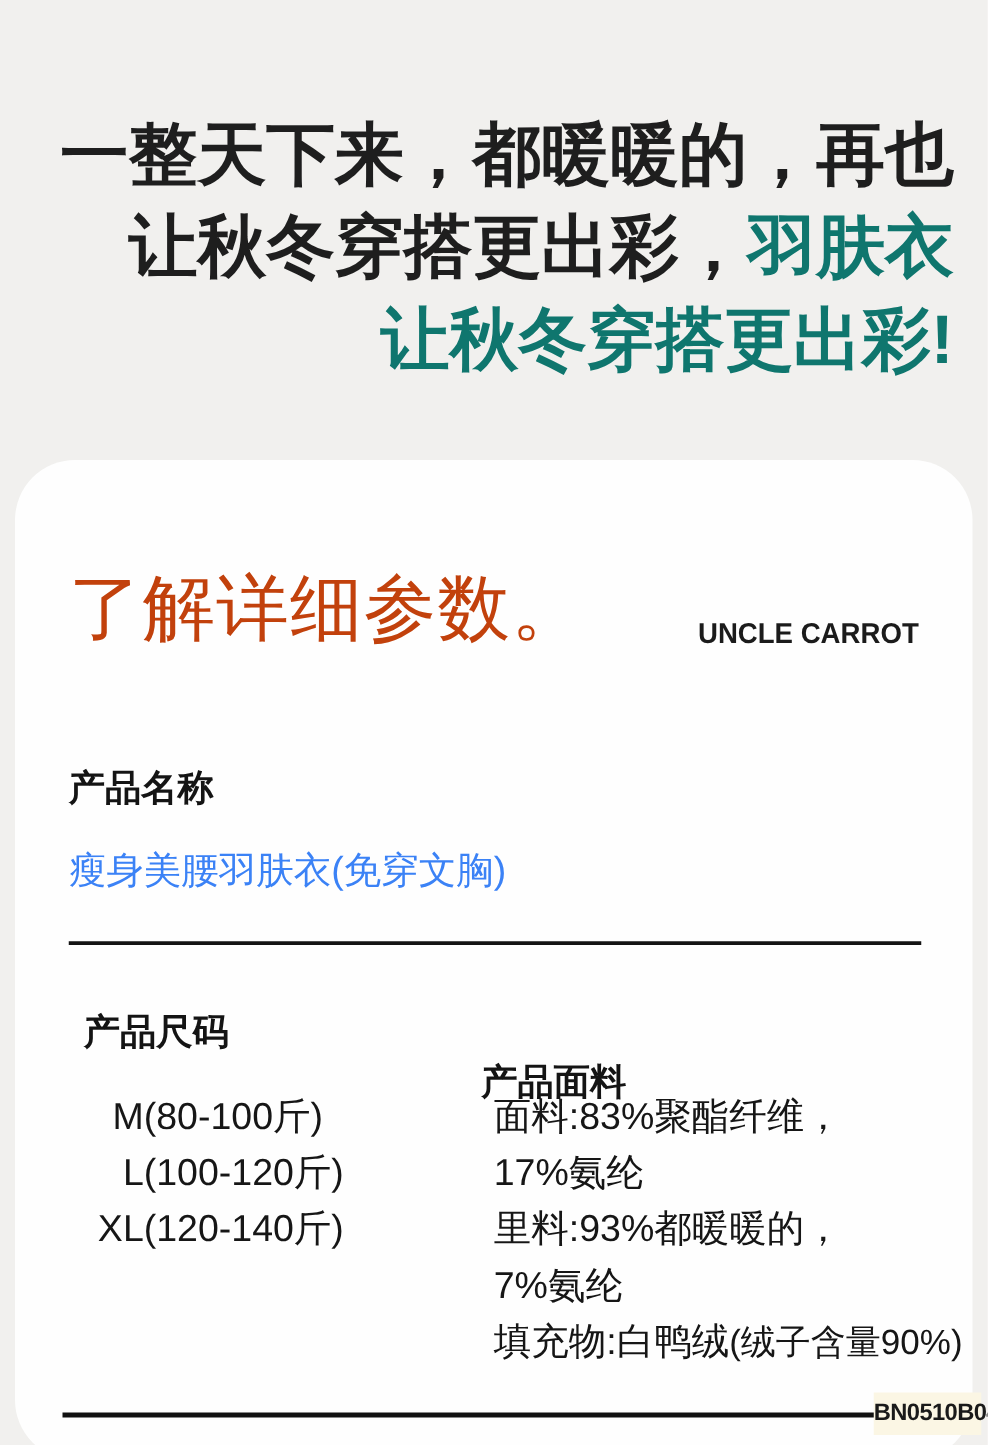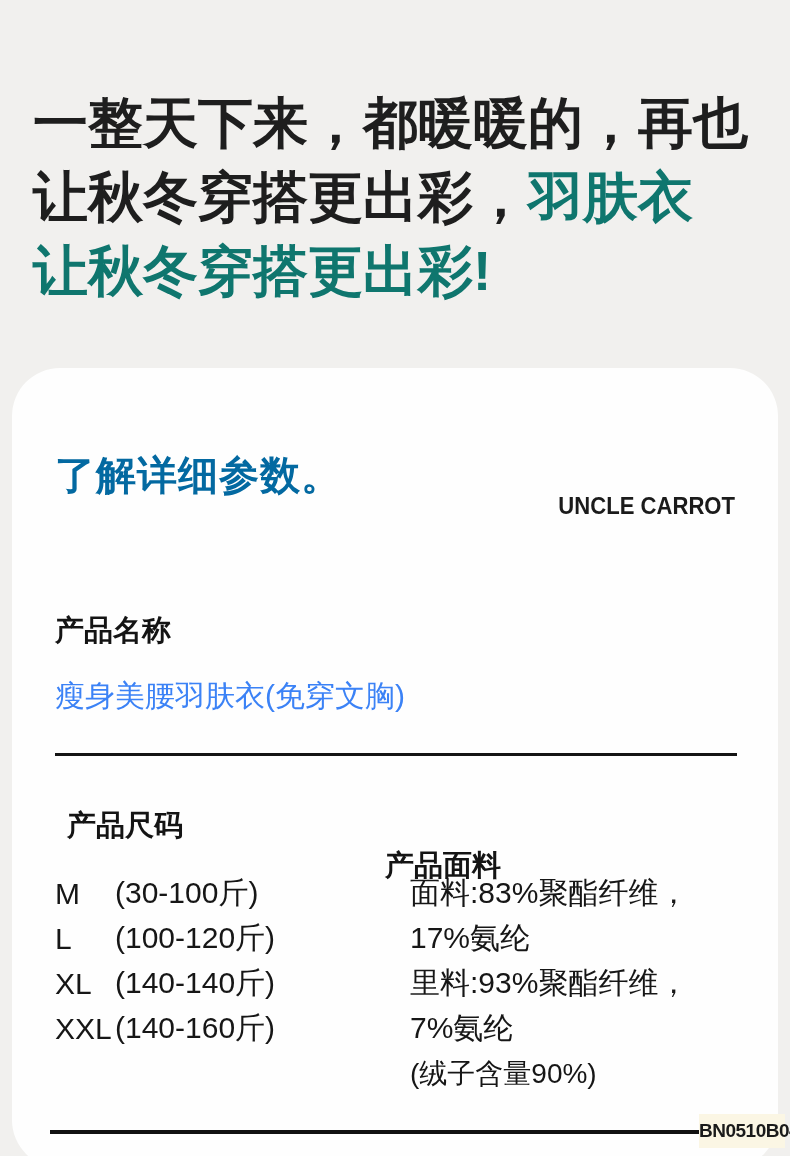--- a/index.html
+++ b/index.html
@@ -3,39 +3,39 @@
 <meta charset="utf-8">
 <style>
   * { margin: 0; padding: 0; box-sizing: border-box; }
   html, body {
     width: 790px; height: 1156px;
     font-family: "Liberation Sans", "DejaVu Sans", sans-serif;
     background: #F1F0EE;
     overflow: hidden;
     position: relative;
   }
-  .page { position: absolute; inset: 0; width: 636px; height: 1156px; background: #F1F0EE; }
+  .page { position: absolute; inset: 0; width: 636px; height: 1156px; background: #F1F0EE; text-align: right; }
 
   
   .hero {
     position: absolute; left: 33px; top: 86px; width: 730px;
     font-size: 55px; font-weight: 800; line-height: 74px;
     color: #1E1E1E; letter-spacing: 0px;
   }
   .hero .accent { color: #0f766e; }
 
   
   .card {
     position: absolute; left: 12px; top: 368px; width: 766px; height: 800px;
     background: #FEFEFE; border-radius: 48px;
   }
 
   .card-title {
     position: absolute; left: 43px; top: 80px;
-    font-size: 40px; font-weight: 700; color: #0369a1; letter-spacing: 1px;
+    font-size: 58px; font-weight: 400; color: #c2410c; letter-spacing: 1px;
   }
   .brand {
     position: absolute; right: 43px; top: 125px;
     font-size: 23px; font-weight: 800; color: #1B1B1B;
     letter-spacing: 0px; transform: scaleX(0.96); transform-origin: right center;
     white-space: nowrap;
   }
 
   .section-label {
     position: absolute; font-size: 29px; font-weight: 800; color: #141414; font-family: Liberation Serif, serif;
@@ -56,21 +56,21 @@
   .size-list { position: absolute; left: 43px; top: 503px; width: 320px; }
   .size-row {
     display: flex; height: 45px; align-items: center;
     font-size: 30px; font-weight: 400; color: #161616;
   }
   .size-row .sz { width: 60px; }
 
   .fabric-list { position: absolute; left: 383px; top: 503px; width: 360px; }
   .fabric-row {
     height: 45px; display: flex; align-items: center;
-    font-size: 30px; font-weight: 400; color: #161616; white-space: nowrap; margin-left: 15px;
+    font-size: 30px; font-weight: 400; color: #161616; white-space: nowrap;
   }
   .fabric-row .note { font-size: 28px; }
 
   .footer-line {
     position: absolute; left: 38px; top: 762px; width: 650px; height: 4px;
     background: #111111;
   }
   .watermark {
     position: absolute; left: 687px; top: 746px; width: 86px; height: 34px;
     background: #FBF6E4;
@@ -99,50 +99,47 @@
     <div class="name-value">瘦身美腰羽肤衣(免穿文胸)</div>
 
     <div class="divider"></div>
 
     <div class="section-label label-size">产品尺码</div>
     <div class="section-label label-fabric">产品面料</div>
 
     <div class="size-list">
       <div class="size-row">
         <span class="sz">M</span>
-        <span class="rg">(30-100斤)</span>
+        <span class="rg">(80-100斤)</span>
       </div>
       <div class="size-row">
         <span class="sz">L</span>
         <span class="rg">(100-120斤)</span>
       </div>
       <div class="size-row">
         <span class="sz">XL</span>
-        <span class="rg">(140-140斤)</span>
-      </div>
-      <div class="size-row">
-        <span class="sz">XXL</span>
-        <span class="rg">(140-160斤)</span>
+        <span class="rg">(120-140斤)</span>
       </div>
     </div>
 
     <div class="fabric-list">
       <div class="fabric-row">
           <span>面料:83%聚酯纤维，</span>
         </div>
       <div class="fabric-row">
           <span>17%氨纶</span>
         </div>
       <div class="fabric-row">
-          <span>里料:93%聚酯纤维，</span>
+          <span>里料:93%都暖暖的，</span>
         </div>
       <div class="fabric-row">
           <span>7%氨纶</span>
         </div>
       <div class="fabric-row">
+        <span>填充物:白鸭绒</span>
           <span class="note">(绒子含量90%)</span>
       </div>
     </div>
 
     <div class="footer-line"></div>
     <div class="watermark">BN0510B04</div>
 
   </div>
 
 </div>

